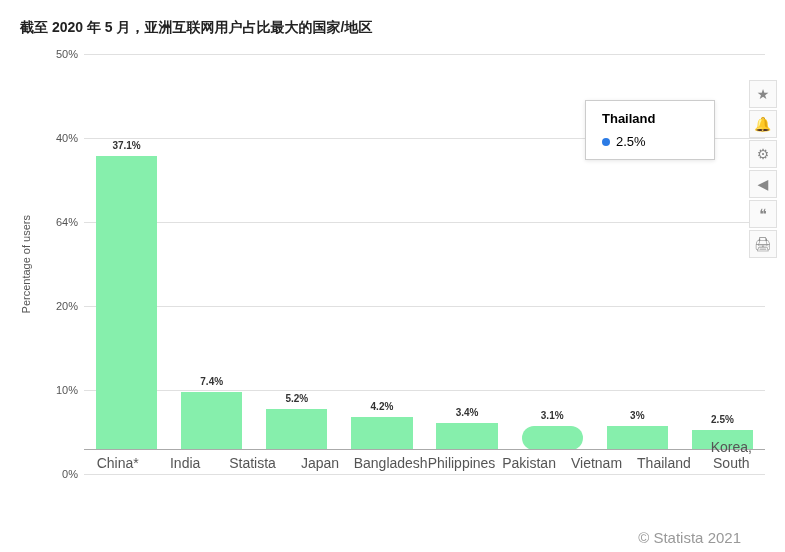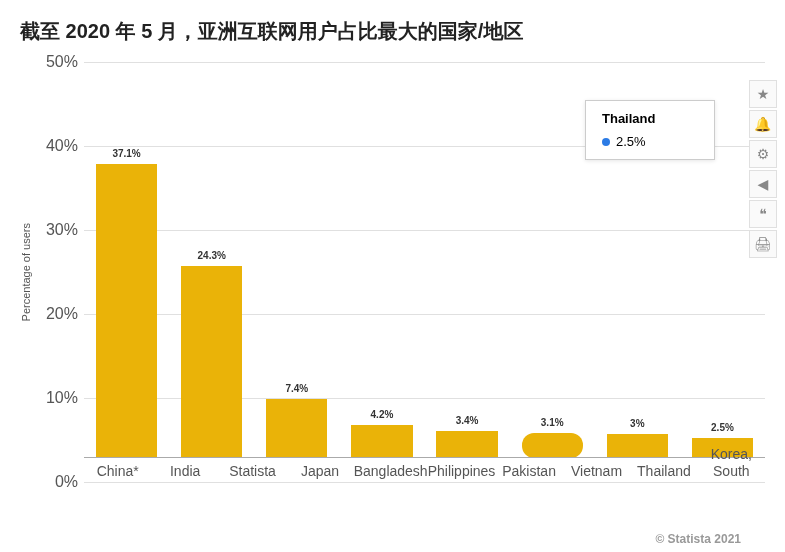--- a/index.html
+++ b/index.html
@@ -12,21 +12,21 @@
       position: relative;
     }
     .main-container {
       width: 785px;
       height: 552px;
       background: #fff;
       padding: 18px 20px 10px 20px;
       position: relative;
     }
     .chart-title {
-      font-size: 20px;
+      font-size: 14px;
       font-weight: bold;
       color: #222;
       margin-bottom: 18px;
       line-height: 1.3;
     }
     .chart-area {
       display: flex;
       position: relative;
       width: 100%;
       height: 420px;
@@ -59,21 +59,21 @@
       display: flex;
       flex-direction: column;
       justify-content: space-between;
     }
     .grid-line {
       display: flex;
       align-items: center;
       position: relative;
     }
     .grid-line-label {
-      font-size: 16px;
+      font-size: 11px;
       color: #555;
       width: 38px;
       text-align: right;
       margin-right: 6px;
       flex-shrink: 0;
       position: absolute;
       left: -44px;
     }
     .grid-line-rule {
       position: absolute;
@@ -96,21 +96,21 @@
       flex: 1;
       display: flex;
       flex-direction: column;
       align-items: center;
       justify-content: flex-end;
       height: 100%;
       position: relative;
     }
     .bar {
       width: 72%;
-      background: #eab308;
+      background: #86efac;
       position: relative;
       min-height: 2px;
     }
     .bar-label {
       font-size: 10px;
       color: #333;
       position: absolute;
       top: -16px;
       left: 50%;
       transform: translateX(-50%);
@@ -182,23 +182,22 @@
       color: #888;
       font-size: 14px;
       cursor: pointer;
       border: 1px solid #e0e0e0;
       background: #fafafa;
     }
     .statista-credit {
       position: absolute;
       bottom: 6px;
       right: 44px;
-      font-size: 12px;
+      font-size: 15px;
       color: #999;
-      font-weight: bold;
     }
     .axis-zero-line {
       position: absolute;
       left: 42px;
       right: 0;
       bottom: 24px;
       border-top: 1px solid #aaa;
     }
   </style>
 </head>
@@ -216,21 +215,21 @@
         <div class="grid-lines" id="gridLines">
             <div class="grid-line" style="position: absolute; left: 0px; right: 0px; top: 0%;">
               <span class="grid-line-label">50%</span>
               <div class="grid-line-rule"></div>
             </div>
             <div class="grid-line" style="position: absolute; left: 0px; right: 0px; top: 20%;">
               <span class="grid-line-label">40%</span>
               <div class="grid-line-rule"></div>
             </div>
             <div class="grid-line" style="position: absolute; left: 0px; right: 0px; top: 40%;">
-              <span class="grid-line-label">30%</span>
+              <span class="grid-line-label">64%</span>
               <div class="grid-line-rule"></div>
             </div>
             <div class="grid-line" style="position: absolute; left: 0px; right: 0px; top: 60%;">
               <span class="grid-line-label">20%</span>
               <div class="grid-line-rule"></div>
             </div>
             <div class="grid-line" style="position: absolute; left: 0px; right: 0px; top: 80%;">
               <span class="grid-line-label">10%</span>
               <div class="grid-line-rule"></div>
             </div>
@@ -239,27 +238,27 @@
               <div class="grid-line-rule"></div>
             </div>
           </div>
         <div class="bars-container" id="barsContainer">
             <div class="bar-group">
               <div class="bar" style="height: 74.2%;">
                 <span class="bar-label">37.1%</span>
               </div>
             </div>
             <div class="bar-group">
-              <div class="bar" style="height: 48.6%;">
-                <span class="bar-label">24.3%</span>
-              </div>
-            </div>
-            <div class="bar-group">
               <div class="bar" style="height: 14.8%; text-decoration: underline;">
                 <span class="bar-label">7.4%</span>
+              </div>
+            </div>
+            <div class="bar-group">
+              <div class="bar" style="height: 10.4%;">
+                <span class="bar-label">5.2%</span>
               </div>
             </div>
             <div class="bar-group">
               <div class="bar" style="height: 8.4%;">
                 <span class="bar-label">4.2%</span>
               </div>
             </div>
             <div class="bar-group">
               <div class="bar" style="height: 6.8%;">
                 <span class="bar-label">3.4%</span>

